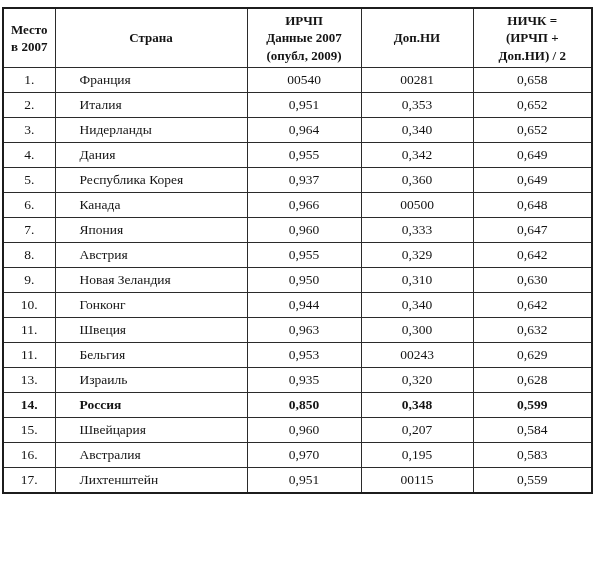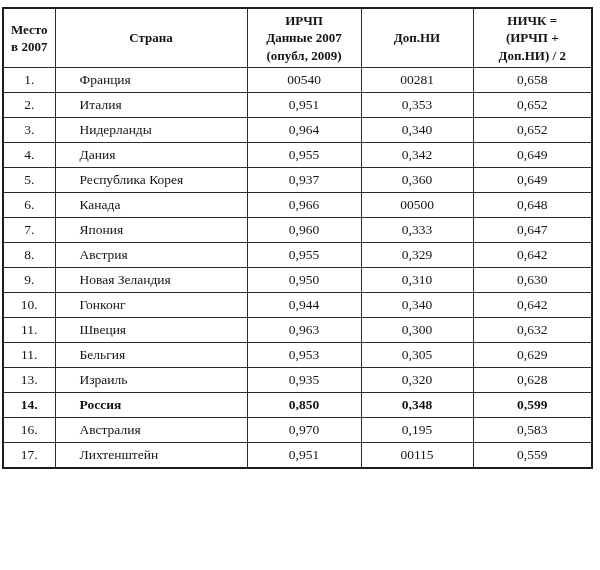--- a/index.html
+++ b/index.html
@@ -154,38 +154,45 @@
         <td>11.</td>
         <td class="country">Швеция</td>
         <td>0,963</td>
         <td>0,300</td>
         <td>0,632</td>
       </tr>
       <tr>
         <td>11.</td>
         <td class="country">Бельгия</td>
         <td>0,953</td>
-        <td>0,305</td>
+        <td>00243</td>
         <td>0,629</td>
       </tr>
       <tr>
         <td>13.</td>
         <td class="country">Израиль</td>
         <td>0,935</td>
         <td>0,320</td>
         <td>0,628</td>
       </tr>
       <tr class="bold-row">
         <td>14.</td>
         <td class="country">Россия</td>
         <td>0,850</td>
         <td>0,348</td>
         <td>0,599</td>
       </tr>
       <tr>
+        <td>15.</td>
+        <td class="country">Швейцария</td>
+        <td>0,960</td>
+        <td>0,207</td>
+        <td>0,584</td>
+      </tr>
+      <tr>
         <td>16.</td>
         <td class="country">Австралия</td>
         <td>0,970</td>
         <td>0,195</td>
         <td>0,583</td>
       </tr>
       <tr>
         <td>17.</td>
         <td class="country">Лихтенштейн</td>
         <td>0,951</td>

